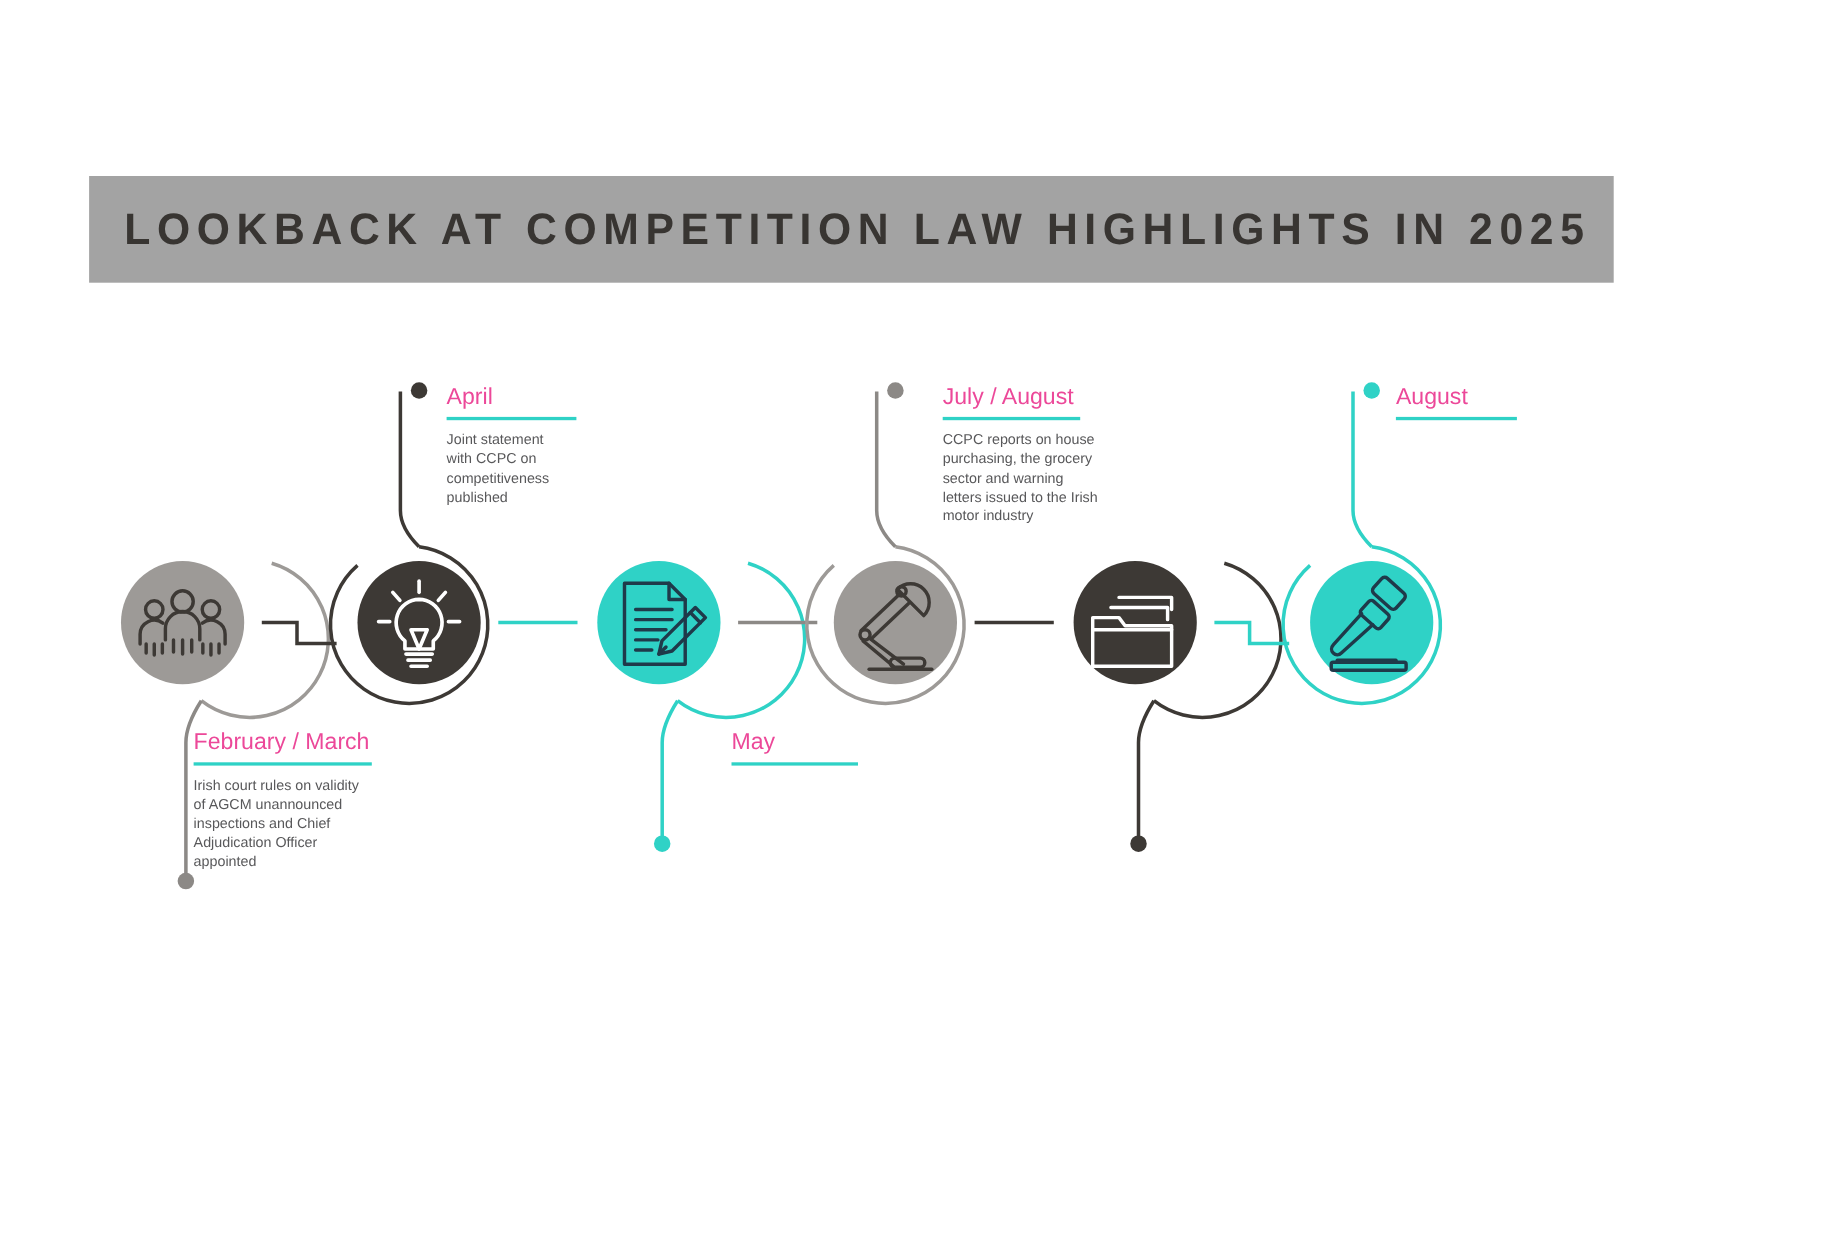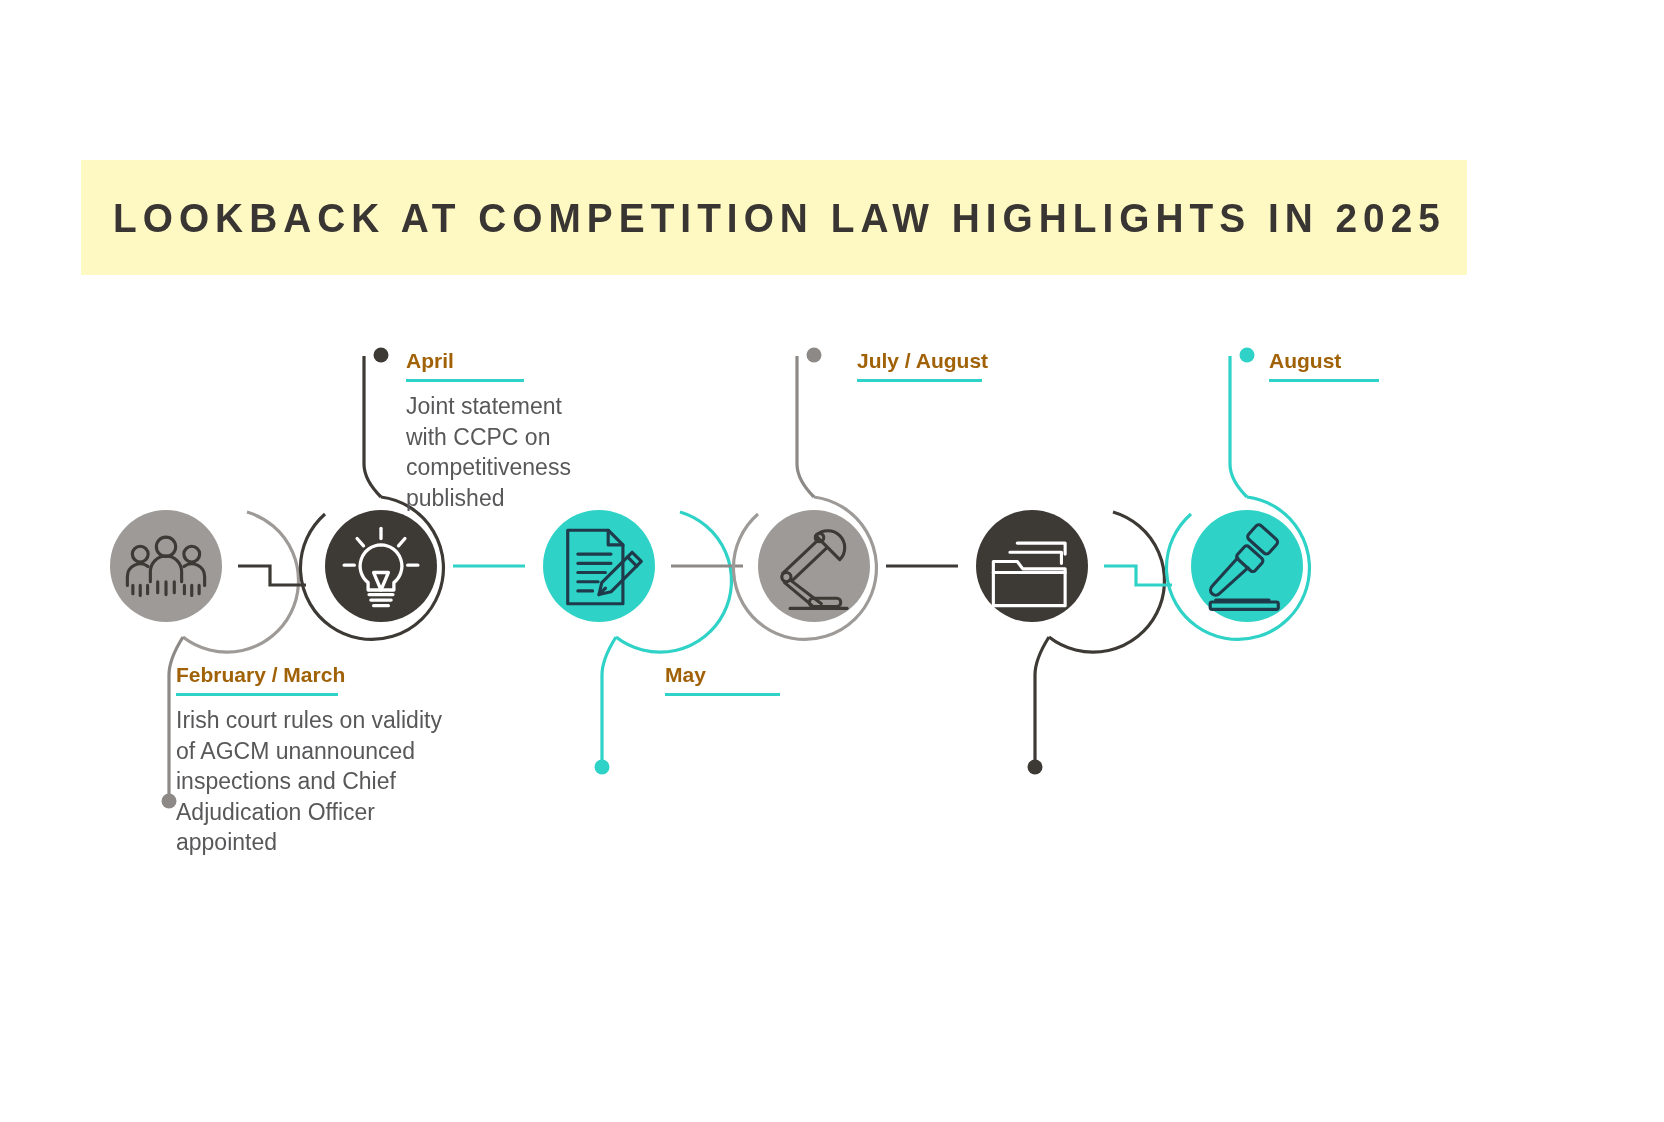--- a/index.html
+++ b/index.html
@@ -16,22 +16,22 @@
     font-family: "Liberation Sans", sans-serif;
     -webkit-font-smoothing: antialiased;
   }
 
   
   .header-band {
     position: absolute;
     left: 81px;
     top: 160px;
     width: 1386px;
-    height: 115px;
-    background: #fef9c3;
+    height: 97px;
+    background: #a3a3a3;
     display: flex;
     align-items: center;
   }
   .header-title {
     margin-left: 32px;
     color: #383532;
     font-family: "Liberation Sans Narrow", "Liberation Sans", sans-serif;
     font-size: 40px;
     font-weight: 700;
     letter-spacing: 6.2px;
@@ -57,36 +57,36 @@
     height: 1122px;
     overflow: visible;
   }
 
   
   .caption {
     position: absolute;
     box-sizing: border-box;
   }
   .caption-title {
-    color: #a16207;
+    color: #ec4899;
     font-size: 21px;
-    font-weight: 700;
+    font-weight: 400;
     line-height: 1.05;
     white-space: nowrap;
     margin: 0;
   }
   .caption-rule {
     height: 3px;
     background: #2FD2C6;
     margin-top: 7px;
     margin-bottom: 9px;
   }
   .caption-body {
     color: #58585A;
-    font-size: 23px;
+    font-size: 13px;
     line-height: 1.33;
     margin: 0;
     white-space: pre-line;
   }
 
   
   .cap-feb  { left: 176px;  top: 664px; }
   .cap-feb  .caption-rule { width: 162px; }
   .cap-apr  { left: 406px;  top: 350px; }
   .cap-apr  .caption-rule { width: 118px; }
@@ -287,20 +287,25 @@
   </div>
 
   <div class="caption cap-may">
     <div class="caption-title">May</div>
     <div class="caption-rule"></div>
   </div>
 
   <div class="caption cap-jul">
     <div class="caption-title">July / August</div>
     <div class="caption-rule"></div>
+    <div class="caption-body">CCPC reports on house
+purchasing, the grocery
+sector and warning
+letters issued to the Irish
+motor industry</div>
   </div>
 
 
   <div class="caption cap-dec">
     <div class="caption-title">August</div>
     <div class="caption-rule"></div>
   </div>
 
 </div>
 

